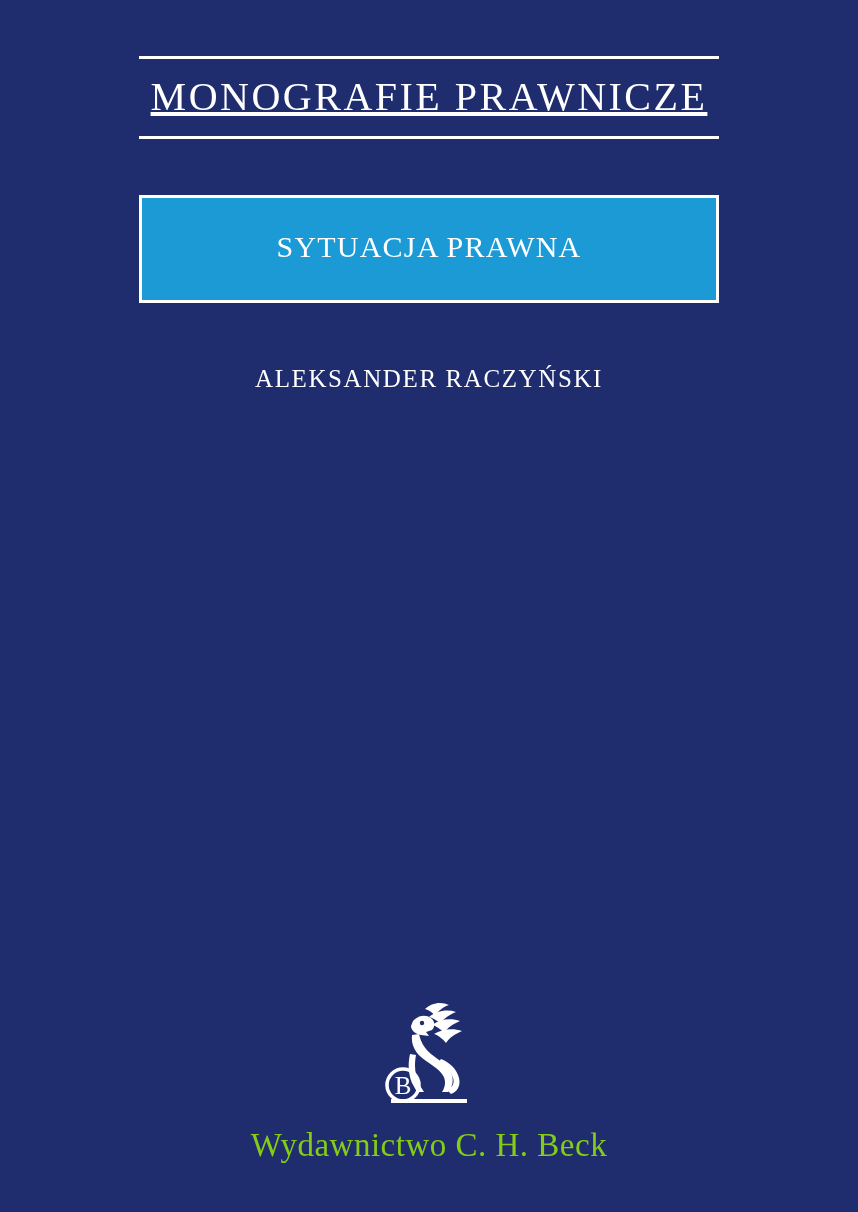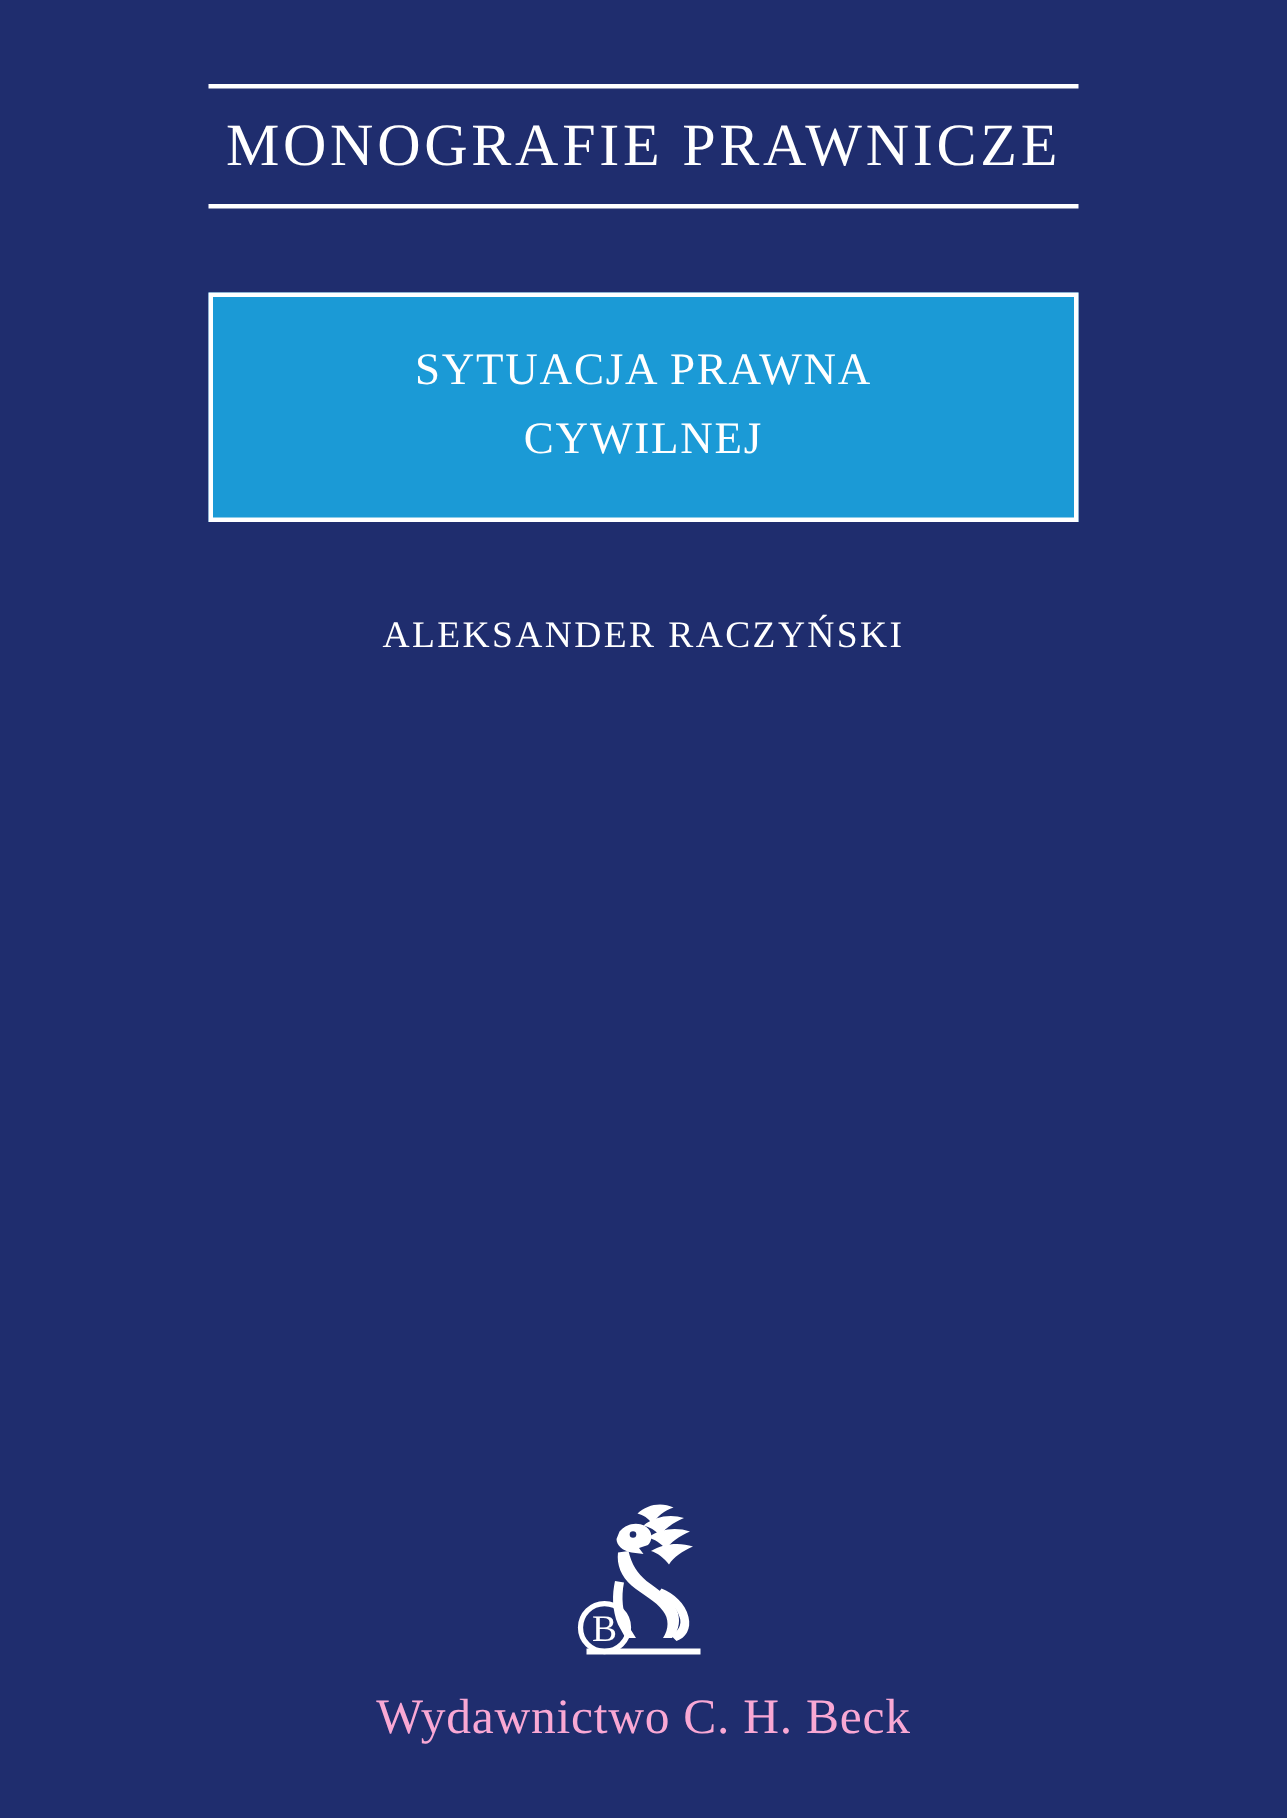--- a/index.html
+++ b/index.html
@@ -41,20 +41,21 @@
 
   .series-title {
     color: #ffffff;
     font-family: "Liberation Serif", serif;
     font-size: 40px;
     letter-spacing: 2.5px;
     text-align: center;
     padding: 14px 0 16px 0;
     white-space: nowrap;
     font-weight: 400;
+    text-decoration: underline;
   }
 
   
   .title-panel {
     width: 580px;
     margin-top: 56px;
     background: #1b9ad6;
     border: 3px solid #ffffff;
     box-sizing: border-box;
     padding: 26px 18px 30px 18px;
@@ -95,42 +96,41 @@
     align-items: center;
   }
 
   .logo {
     width: 120px;
     height: 118px;
     display: block;
   }
 
   .publisher-name {
-    color: #f9a8d4;
+    color: #84cc16;
     font-family: "Liberation Serif", serif;
     font-size: 33px;
     letter-spacing: 0.5px;
     margin-top: 10px;
     white-space: nowrap;
   }
 </style>
 </head>
 <body>
 
 <div class="cover">
 
   <div class="series-block">
     <div class="rule"></div>
     <div class="series-title">MONOGRAFIE  PRAWNICZE</div>
     <div class="rule"></div>
   </div>
 
   <div class="title-panel">
     <div class="title-line">SYTUACJA PRAWNA</div>
-    <div class="title-line">CYWILNEJ</div>
   </div>
 
   <div class="author">ALEKSANDER RACZYŃSKI</div>
 
   <div class="publisher-block">
     <svg class="logo" viewBox="0 0 120 118" aria-hidden="true">
       <g fill="#ffffff">
 
         <path d="M56 10 C62 4 72 2 80 6 C74 8 69 12 66 17 C63 13 60 11 56 10 Z"></path>
         <path d="M60 18 C67 12 78 10 87 13 C80 16 74 20 71 25 C68 21 64 19 60 18 Z"></path>

